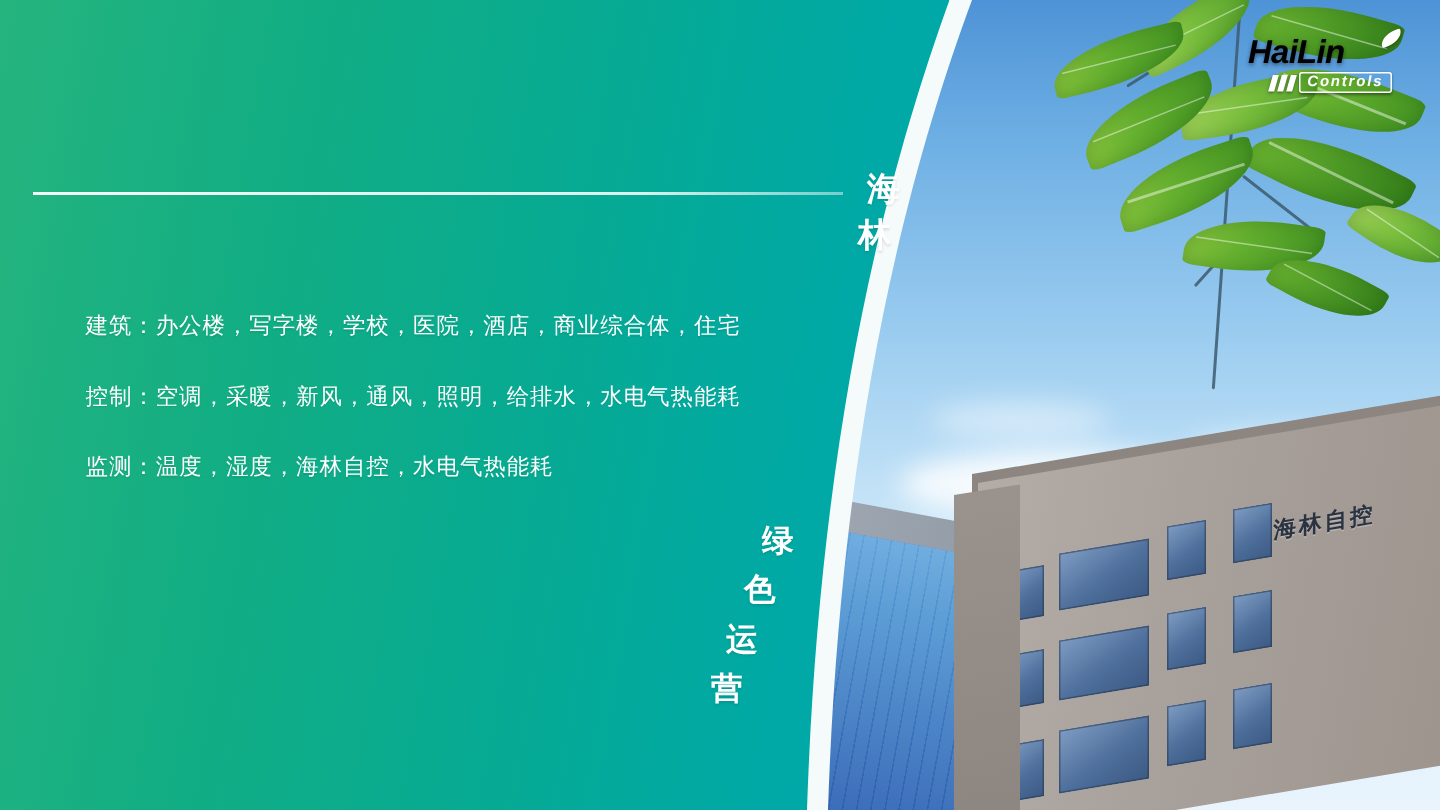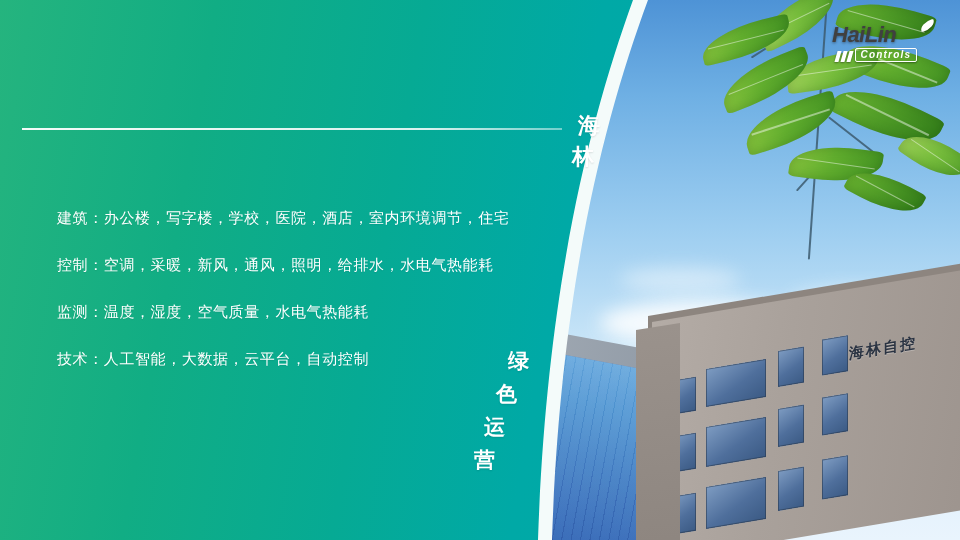--- a/index.html
+++ b/index.html
@@ -119,32 +119,32 @@
   .v-hailin span:nth-child(2){margin-left:-6px;}
   .v-green{left:474px;top:344px;font-size:21px;line-height:33px;}
   .v-green span:nth-child(1){margin-left:34px;}
   .v-green span:nth-child(2){margin-left:22px;}
   .v-green span:nth-child(3){margin-left:10px;}
   .v-green span:nth-child(4){margin-left:0px;}
 
   
   .logo{position:absolute;left:832px;top:24px;width:112px;height:40px;}
   .logo-word{
-    font-size:22px;font-weight:700;font-style:italic;color:#404040;
+    font-size:22px;font-weight:700;font-style:italic;color:#000000;
     letter-spacing:-.5px;line-height:22px;
     text-shadow:0 1px 3px rgba(0,0,0,.45);
   }
   .logo-leaf{
     position:absolute;left:88px;top:-3px;width:15px;height:9px;
     background:#ffffff;border-radius:90% 8% 90% 8%;
     transform:rotate(-18deg);
     box-shadow:0 1px 2px rgba(0,0,0,.35);
   }
   .logo-sub{
-    position:absolute;left:4px;top:24px;display:flex;align-items:flex-end;gap:3px;
+    position:absolute;left:15px;top:24px;display:flex;align-items:center;gap:3px;
   }
   .logo-bars{display:flex;gap:2.5px;}
   .logo-bars i{display:block;width:3.5px;height:11px;background:#ffffff;transform:skewX(-16deg);
                box-shadow:0 1px 2px rgba(0,0,0,.4);}
   .logo-box{
     border:1.5px solid #ffffff;border-radius:2px;padding:0 5px;
     font-size:10px;font-weight:700;font-style:italic;color:#ffffff;
     letter-spacing:1.2px;line-height:12px;
     box-shadow:0 1px 2px rgba(0,0,0,.4);
   }
@@ -213,24 +213,23 @@
       <span class="logo-box">Controls</span>
     </div>
   </div>
 
   <div class="white-curve"></div>
   <div class="panel"></div>
 
   <div class="title-rule"></div>
 
   <div class="lines">
-    <div class="line">建筑：办公楼，写字楼，学校，医院，酒店，室内环境调节，住宅</div>
+    <div class="line">建筑：办公楼，写字楼，学校，医院，酒店，商业综合体，住宅</div>
     <div class="line">控制：空调，采暖，新风，通风，照明，给排水，水电气热能耗</div>
-    <div class="line">监测：温度，湿度，空气质量，水电气热能耗</div>
-    <div class="line">技术：人工智能，大数据，云平台，自动控制</div>
+    <div class="line">监测：温度，湿度，海林自控，水电气热能耗</div>
   </div>
 
   <div class="vtext v-hailin">
     <span>海</span>
     <span>林</span>
   </div>
 
   <div class="vtext v-green">
     <span>绿</span>
     <span>色</span>

